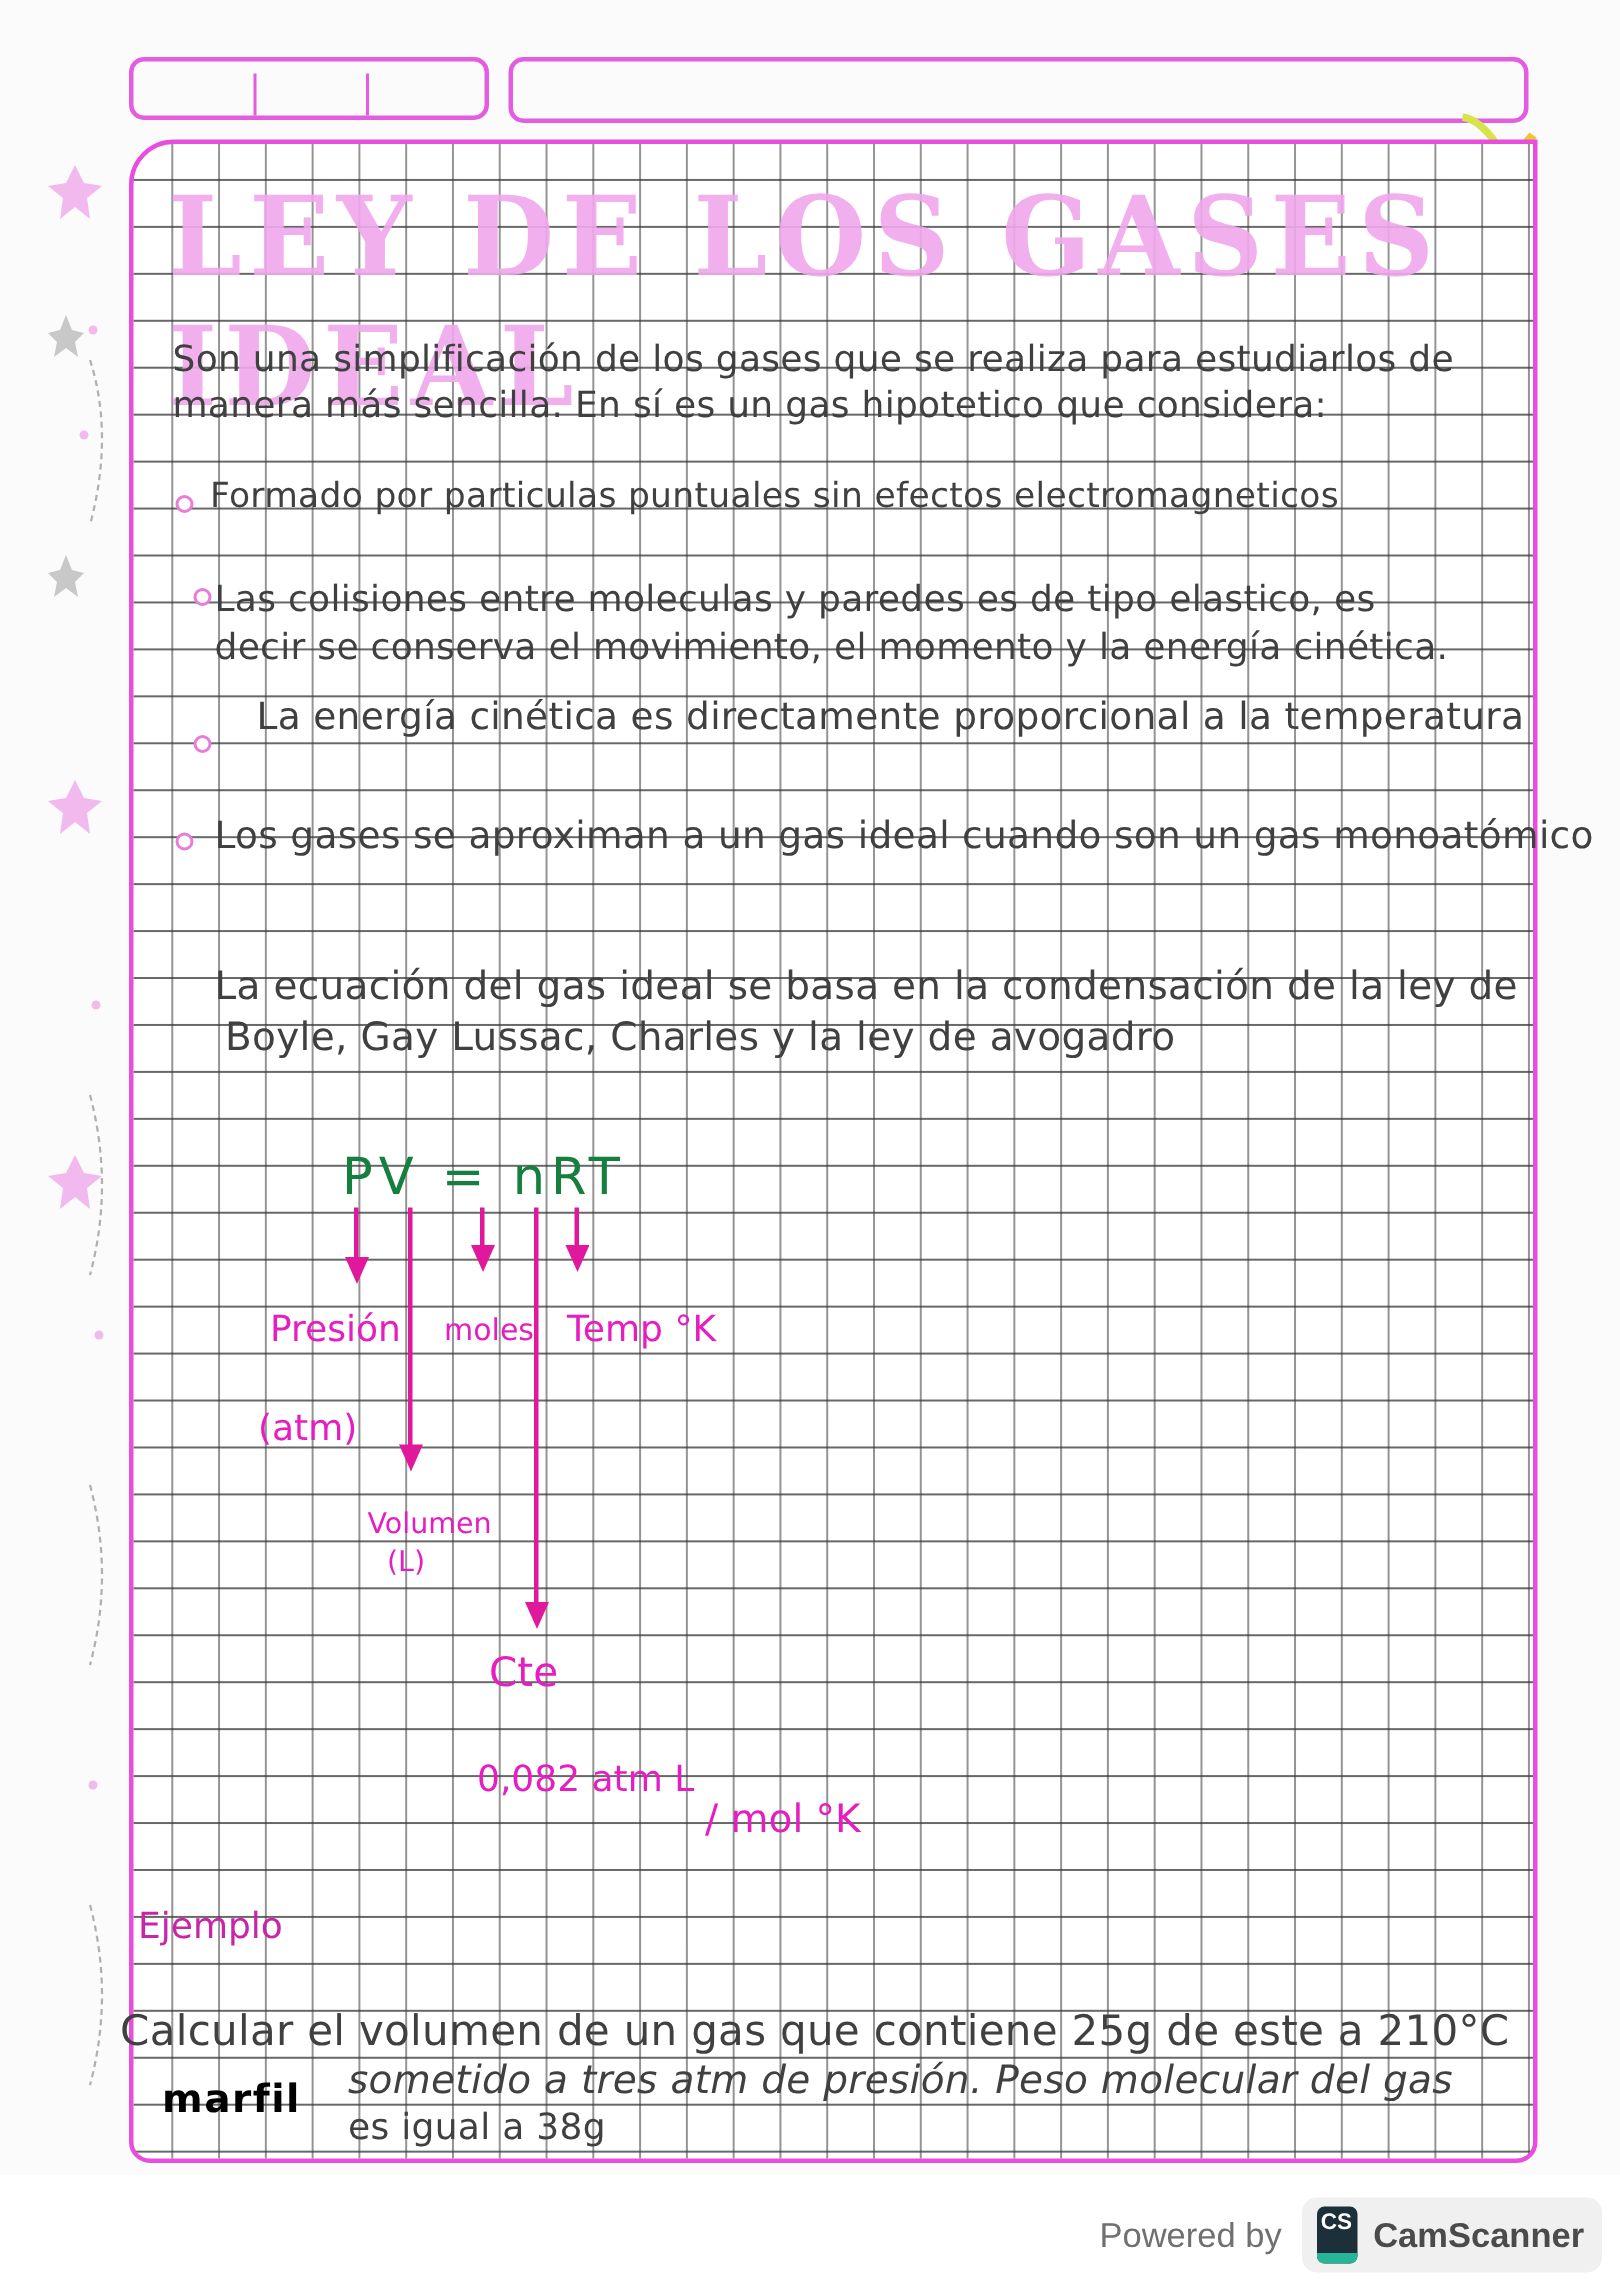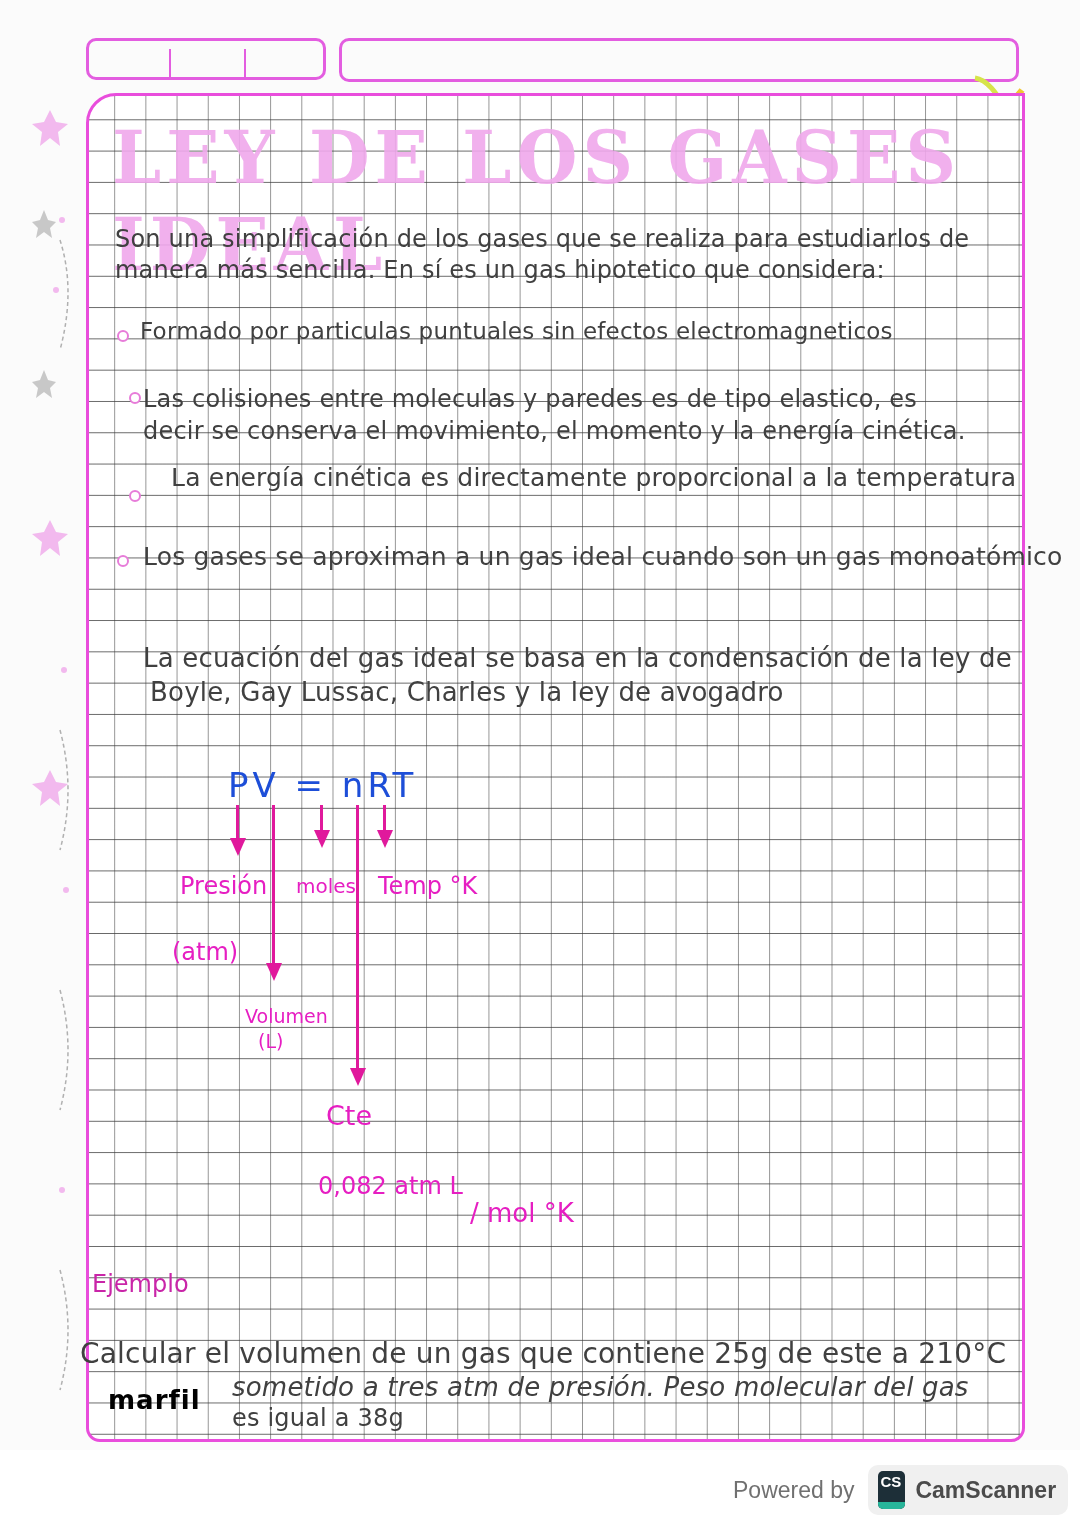--- a/index.html
+++ b/index.html
@@ -15,21 +15,21 @@
     background-image:
       linear-gradient(to right, rgba(60,60,60,0.55) 1px, transparent 1px),
       linear-gradient(to bottom, rgba(40,40,40,0.7) 1.4px, transparent 1.4px);
     background-size:31.2px 31.2px, 31.2px 31.3px;
     background-position:-6px 0, 0 -8px;
     overflow:hidden;}
   .txt{position:absolute;white-space:nowrap;font-family:"DejaVu Sans",sans-serif;}
   .hand{color:#404040;font-size:25px;letter-spacing:0.2px;}
   .title{position:absolute;left:112px;top:118px;font-family:"DejaVu Serif",serif;font-weight:bold;color:#f0a8ec;font-size:70px;letter-spacing:5px;transform:scaleY(1.05);opacity:0.9;}
   .bullet{position:absolute;width:8px;height:8px;border:2px solid #e77cd9;border-radius:50%;background:#fff;}
-  .teal{color:#1d4ed8;font-size:34px;}
+  .teal{color:#15803d;font-size:34px;}
   .pink{color:#e61ec2;}
   .arrow-line{position:absolute;width:3px;background:#e0199c;}
   .arrow-head{position:absolute;width:0;height:0;border-left:8px solid transparent;border-right:8px solid transparent;border-top:18px solid #e0199c;}
   .cs-wrap{position:absolute;left:733px;top:1470px;height:40px;display:flex;align-items:center;}
   .powered{font-family:"Liberation Sans",sans-serif;font-size:23px;color:#707070;margin-right:14px;}
   .cs-badge{display:flex;align-items:center;background:#f0f0f0;border-radius:10px;padding:6px 12px 6px 10px;}
   .cs-logo{width:27px;height:38px;border-radius:5px;background:#1d2f38;position:relative;overflow:hidden;margin-right:10px;}
   .cs-logo span{position:absolute;top:2px;left:2px;right:0;color:#fff;font-family:"Liberation Sans",sans-serif;font-weight:bold;font-size:15px;}
   .cs-logo i{position:absolute;left:0;right:0;bottom:0;height:7px;background:#27b59a;}
   .cs-name{font-family:"Liberation Sans",sans-serif;font-size:23px;color:#4b4b4b;font-weight:bold;}

